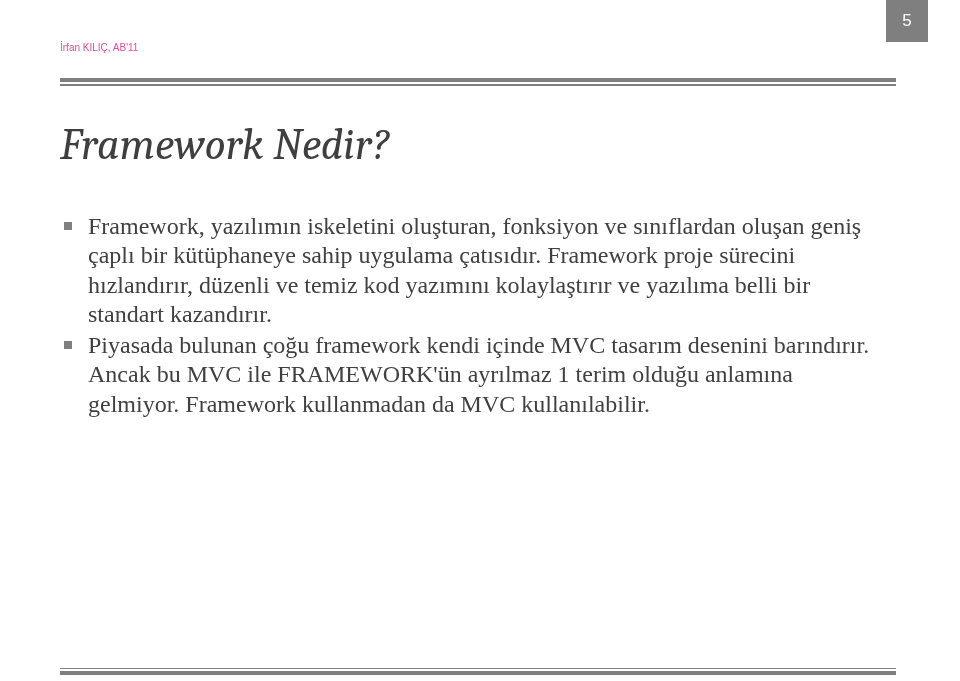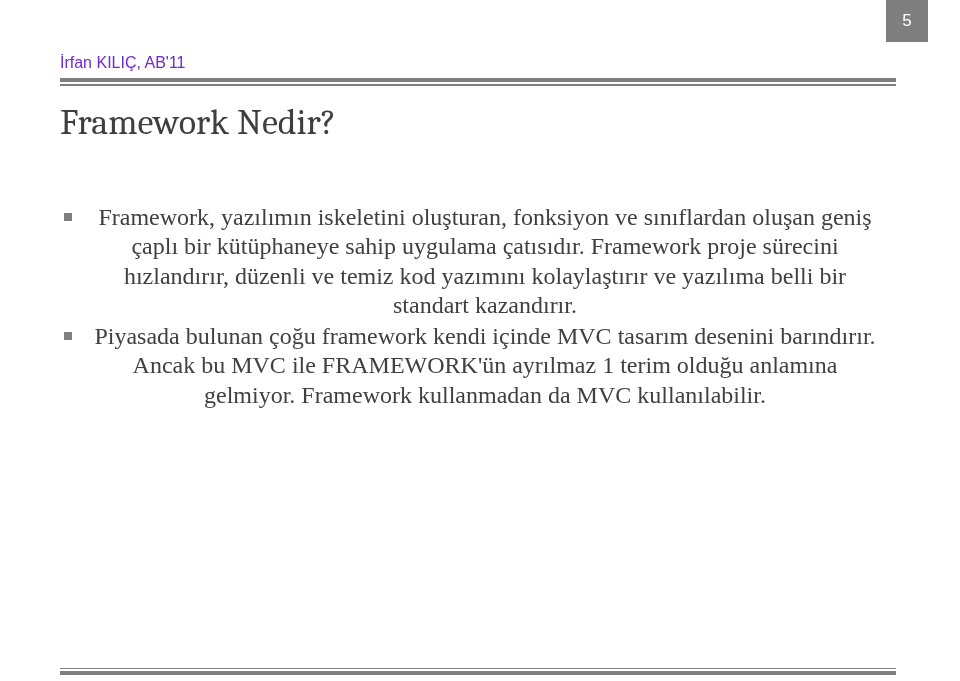--- a/index.html
+++ b/index.html
@@ -24,58 +24,58 @@
     background: #7f7f7f;
     color: #ffffff;
     display: flex;
     align-items: center;
     justify-content: center;
     font-family: Arial, sans-serif;
     font-size: 17px;
   }
   .author-line {
     position: absolute;
-    top: 54px;
+    top: 42px;
     left: 60px;
     right: 60px;
-    color: #6d28d9;
+    color: #ec4899;
     font-family: Arial, sans-serif;
-    font-size: 16px;
+    font-size: 10px;
   }
   .top-rule {
     position: absolute;
     top: 78px;
     left: 60px;
     right: 64px;
   }
   .top-rule .bar-thick {
     height: 4px;
     background: #7f7f7f;
     margin-bottom: 2px;
   }
   .top-rule .bar-thin {
     height: 1.5px;
     background: #7f7f7f;
   }
   .title {
     position: absolute;
-    top: 102px;
+    top: 119px;
     left: 60px;
     font-family: Cambria, Georgia, serif;
-    font-size: 36px;
+    font-size: 44px;
     color: #3f3f3f;
     font-weight: 400;
+    font-style: italic;
   }
   .bullets {
     position: absolute;
-    top: 203px;
+    top: 212px;
     left: 62px;
     right: 78px;
     list-style: none;
-    text-align: center;
   }
   .bullets li {
     position: relative;
     padding-left: 26px;
     color: #404040;
     font-size: 24px;
     line-height: 1.22;
     margin-bottom: 2px;
   }
   .bullets li::before {

